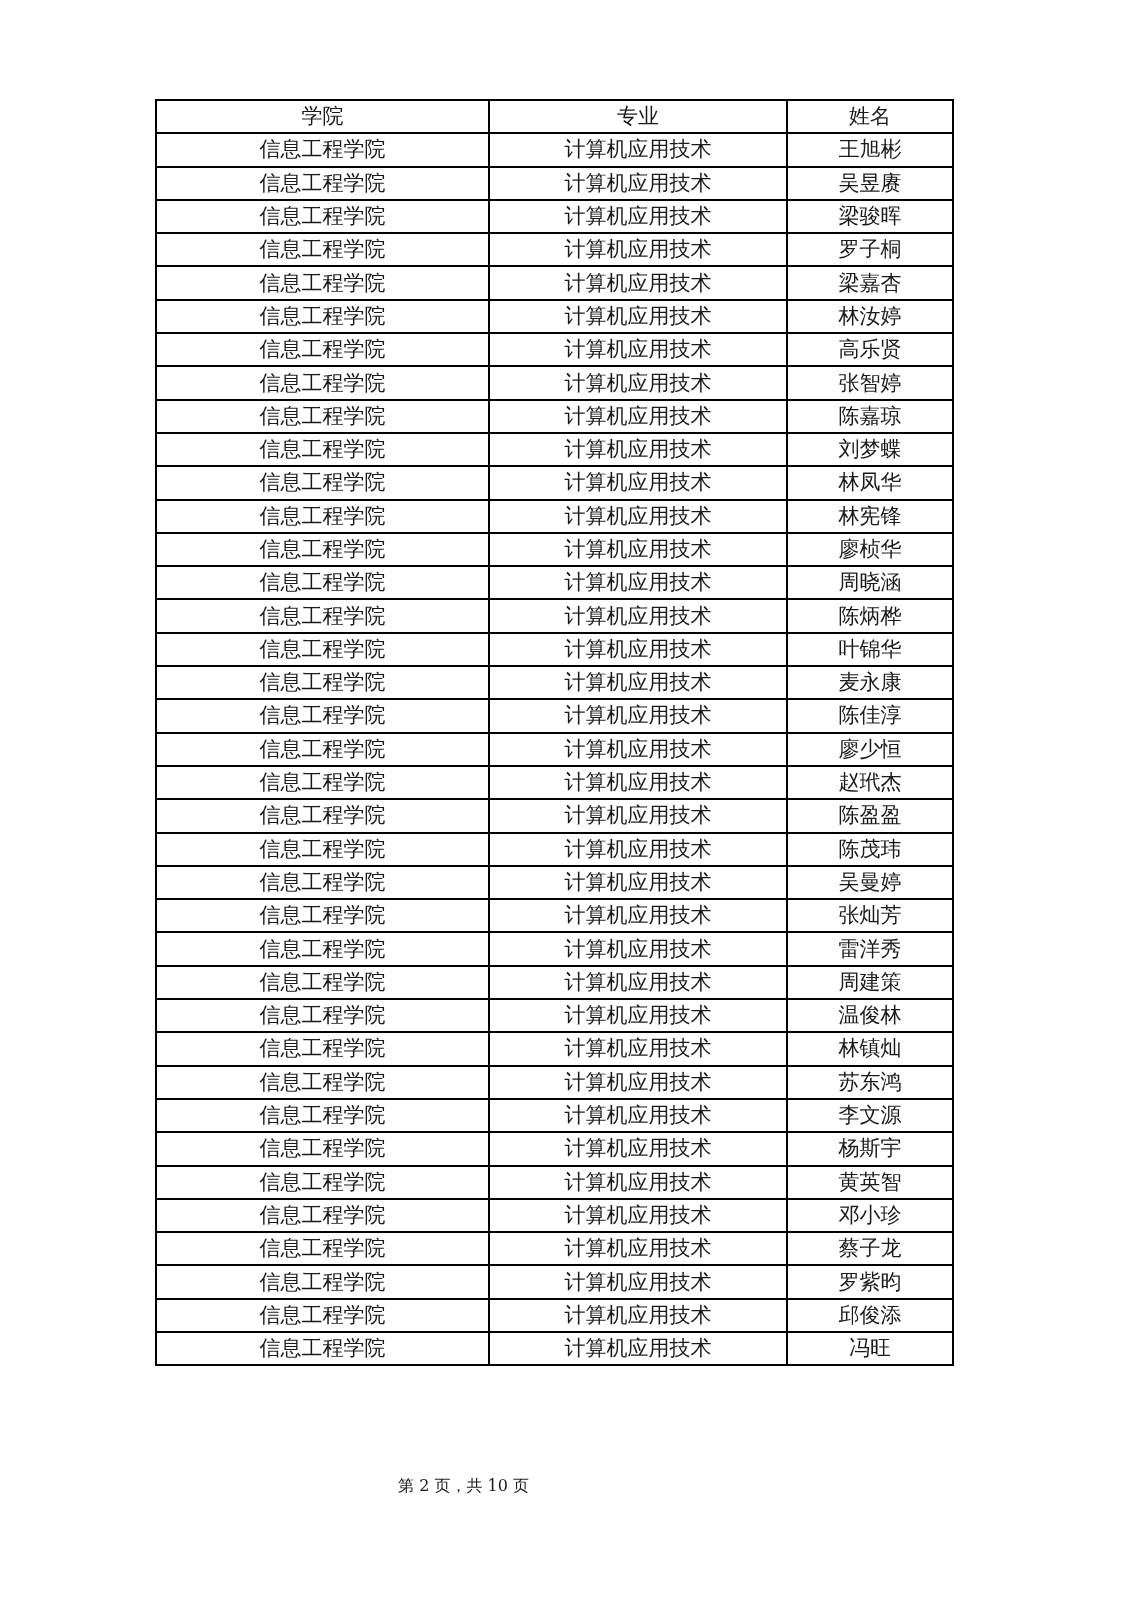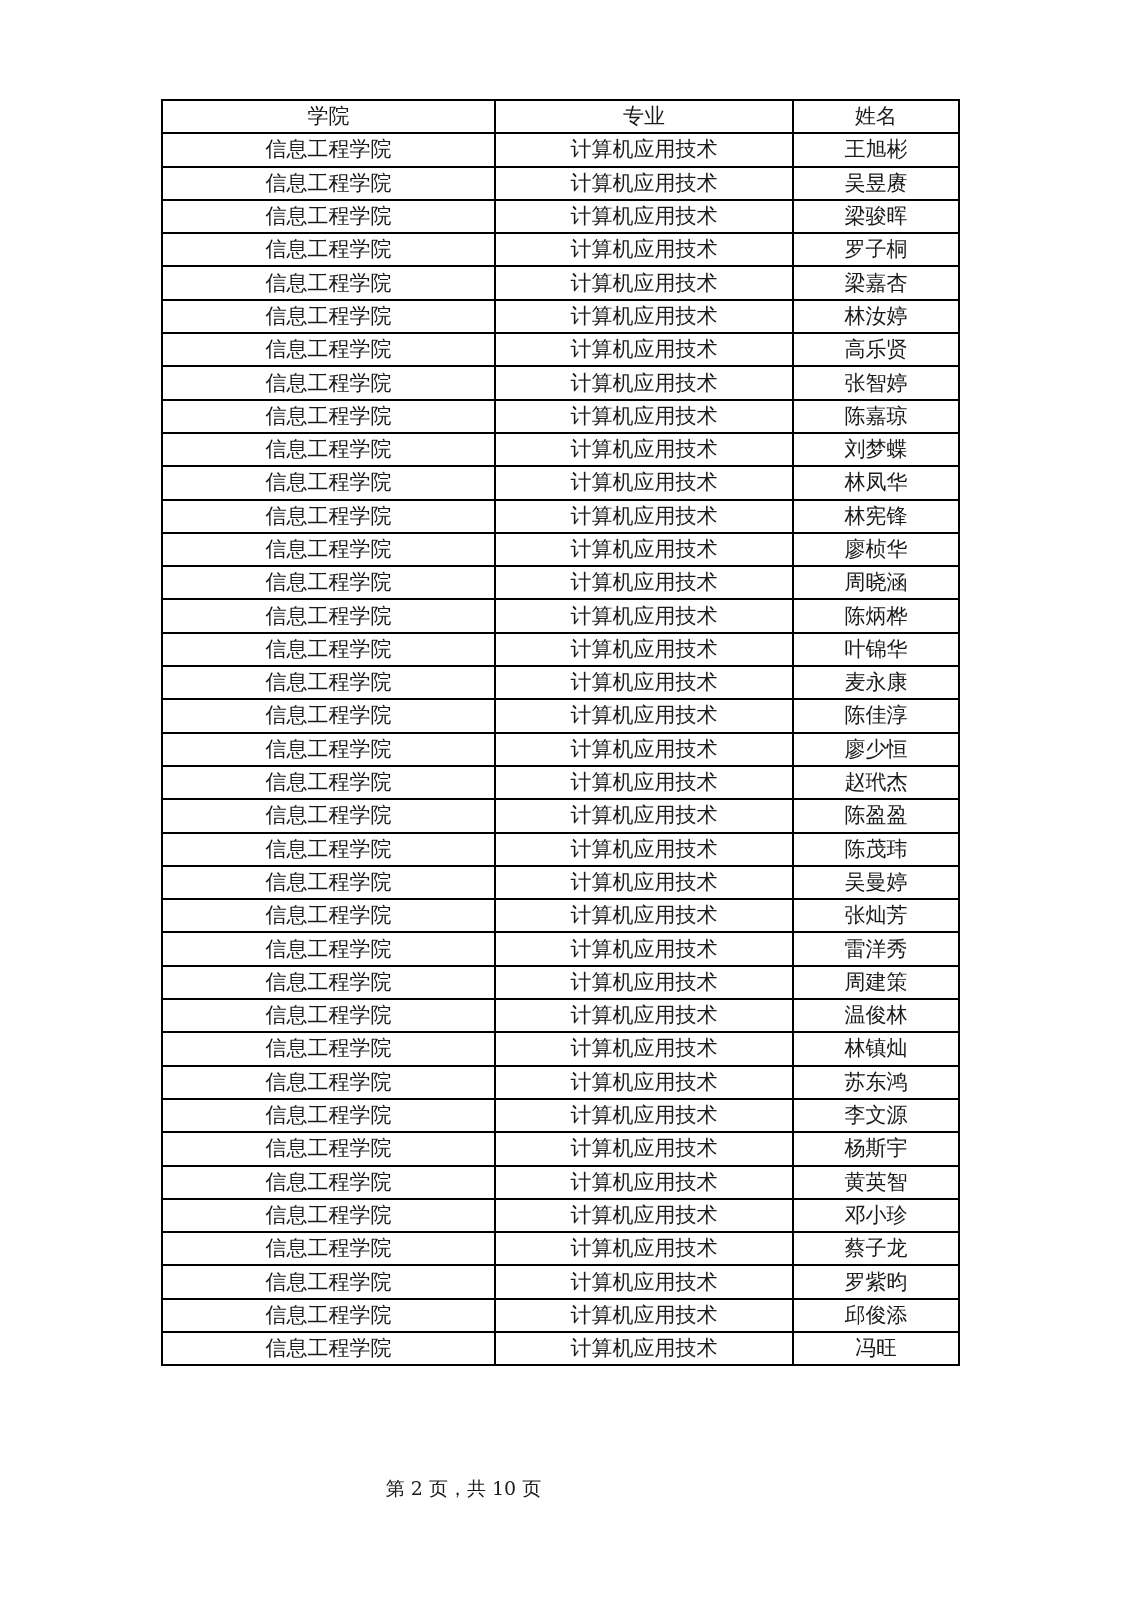--- a/index.html
+++ b/index.html
@@ -1,26 +1,26 @@
 <!DOCTYPE html>
 <html><head>
 <meta charset="utf-8">
 <style>
   html, body { margin:0; padding:0; background:#ffffff; }
   body { width:1131px; height:1600px; position:relative; overflow:hidden;
          font-family:"DejaVu Serif","Liberation Serif",serif; color:#1a1a1a; }
-  table.roster { position:absolute; left:161px; top:99px; border-collapse:collapse;
+  table.roster { position:absolute; left:155px; top:99px; border-collapse:collapse;
                  width:797px; table-layout:fixed; }
   table.roster td, table.roster th {
     border:2px solid #000; height:31.3px; padding:0; text-align:center;
     font-size:21px; font-weight:normal; line-height:31px; white-space:nowrap; overflow:hidden;
   }
   col.c1 { width:333px; } col.c2 { width:298px; } col.c3 { width:166px; }
   .footer { position:absolute; top:1476px; left:0; width:927px; text-align:center;
-            font-size:19px; color:#1a1a1a; }
+            font-size:16px; color:#1a1a1a; }
 </style>
 </head>
 <body>
 
 <table class="roster">
   <colgroup>
       <col class="c1">
       <col class="c2">
       <col class="c3">
     </colgroup>

